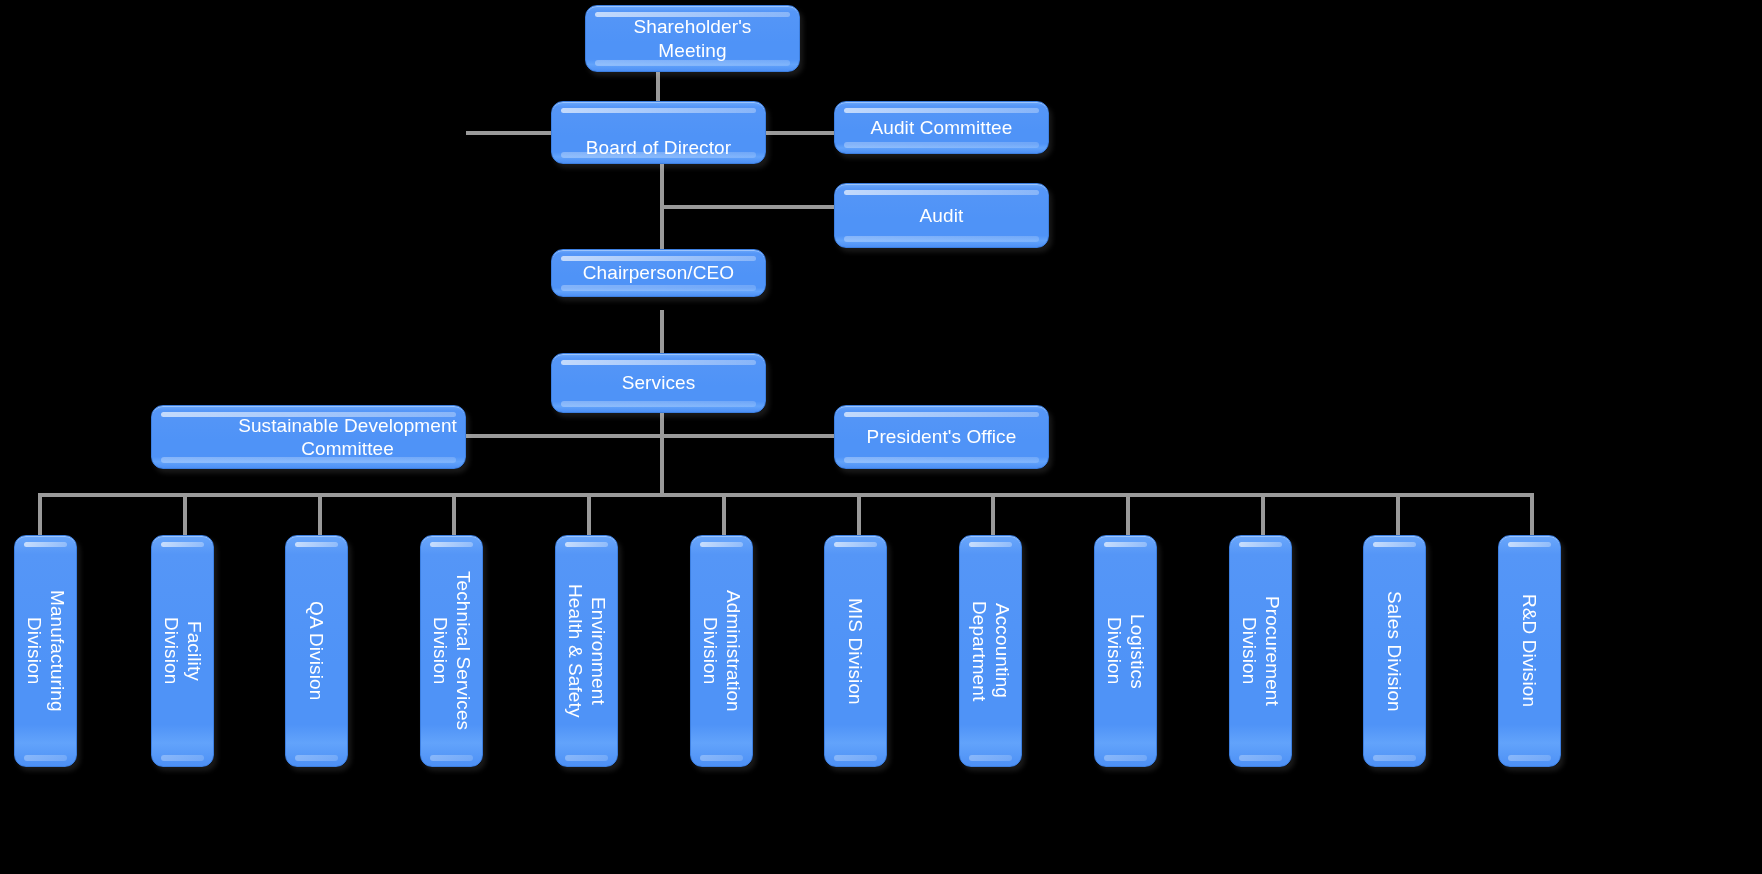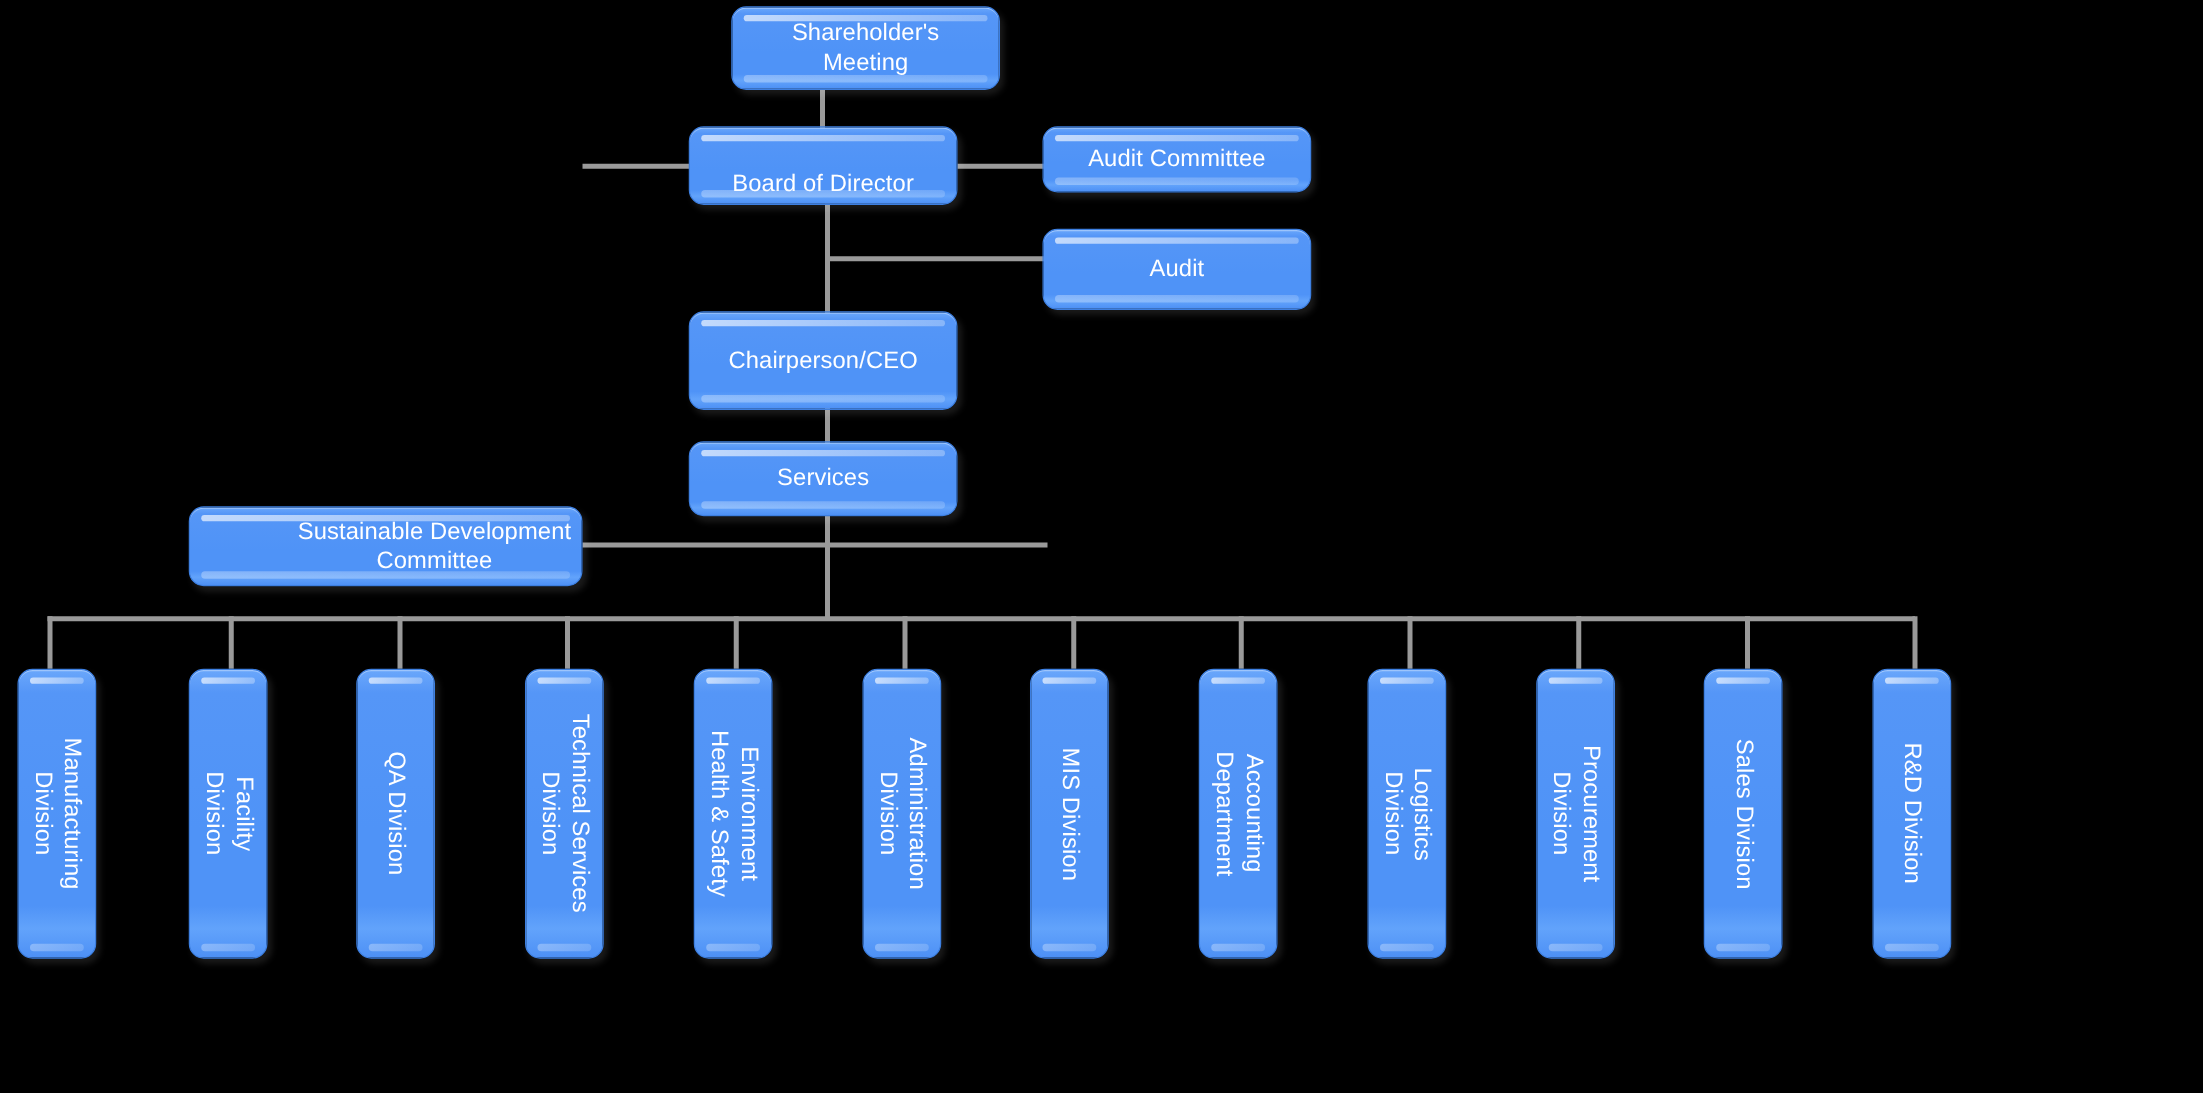--- a/index.html
+++ b/index.html
@@ -136,33 +136,36 @@
 
 
   <div class="node" style="left:834px; top:101px; width:215px; height:53px;">
     <span class="label">Audit Committee</span>
   </div>
 
   <div class="node" style="left:834px; top:183px; width:215px; height:65px;">
     <span class="label">Audit</span>
   </div>
 
-  <div class="node" style="left:551px; top:249px; width:215px; height:79px;">
+  <div class="node" style="left:551px; top:249px; width:215px; height:48px;">
     <span class="label">Chairperson/CEO</span>
   </div>
 
   <div class="node" style="left:551px; top:353px; width:215px; height:60px;">
     <span class="label">Services</span>
   </div>
 
   <div class="node" style="left:151px; top:405px; width:315px; height:64px;justify-content:flex-end;">
     <span class="label">Sustainable Development
 Committee</span>
   </div>
 
+  <div class="node" style="left:834px; top:405px; width:215px; height:64px;">
+    <span class="label">President's Office</span>
+  </div>
 
   <div class="node vert" style="left:14px; top:535px; width:63px; height:232px;">
     <span class="label">Manufacturing
 Division</span>
   </div>
 
   <div class="node vert" style="left:151px; top:535px; width:63px; height:232px;">
     <span class="label">Facility
 Division</span>
   </div>

